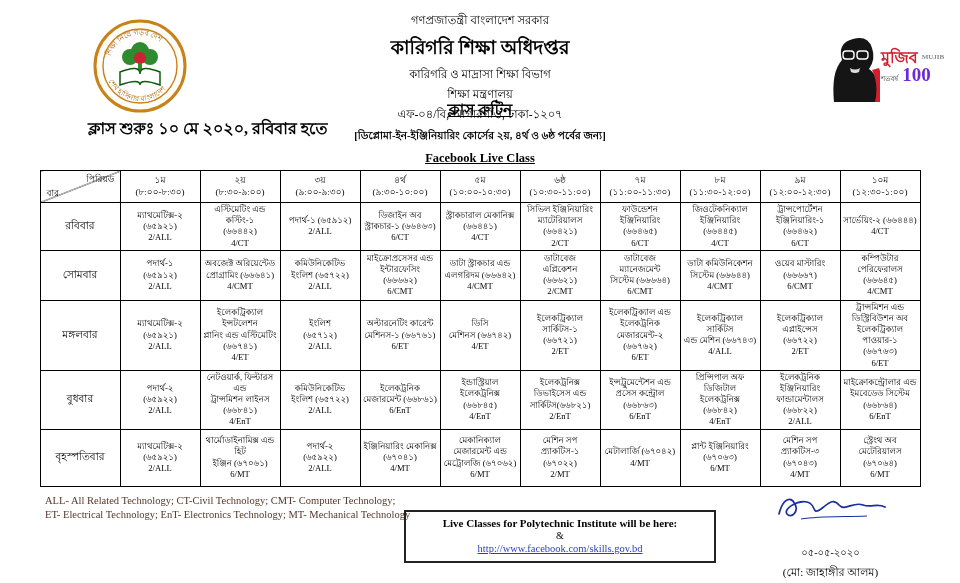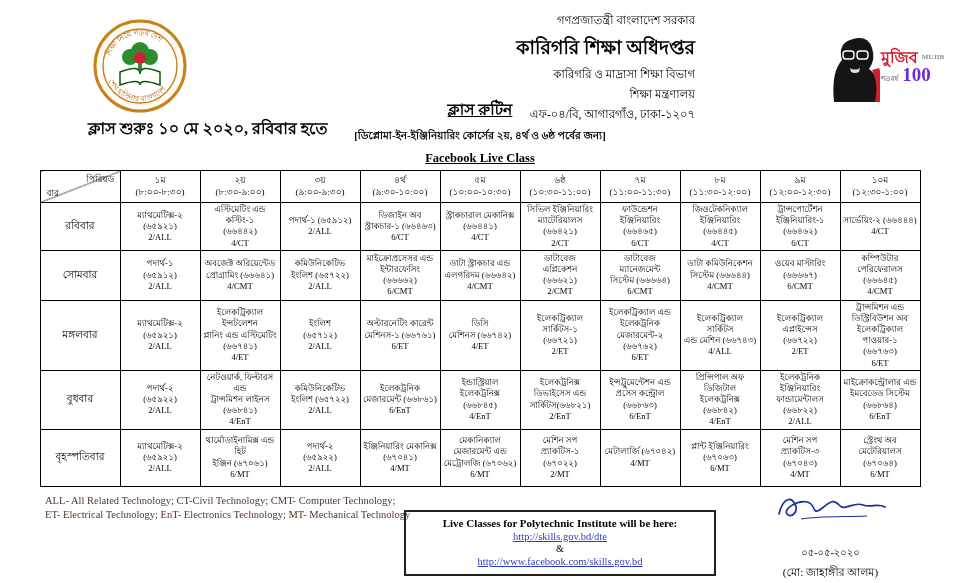--- a/index.html
+++ b/index.html
@@ -3,21 +3,21 @@
 <meta charset="utf-8">
 <style>
   * { box-sizing: border-box; margin: 0; padding: 0; }
   body { background: #e8e8e8; font-family: "Liberation Serif", serif; }
   .page {
     position: relative; width: 960px; height: 583px; background: #ffffff;
     margin: 0 auto; overflow: hidden; color: #000;
   }
   
   .header { position: relative; height: 96px; padding-top: 12px; }
-  .hdr-center { width: 430px; margin: 0 auto; text-align: right; }
+  .hdr-center { width: 430px; margin: 0 auto; text-align: center; }
   .hdr-govt { font-size: 11.5px; }
   .hdr-dir { font-size: 19px; font-weight: bold; margin-top: 2px; }
   .hdr-div, .hdr-min, .hdr-addr { font-size: 11.5px; margin-top: 1px; }
   .logo-dte { position: absolute; left: 92px; top: 18px; width: 96px; height: 96px; }
   .logo-mujib { position: absolute; right: 12px; top: 26px; width: 122px; height: 84px; }
   .mujib-words { position: absolute; left: 55px; top: 24px; line-height: 1; white-space: nowrap; }
   .mj-bn { color: #d21f2e; font-weight: bold; font-size: 16px; }
   .mj-en { color: #8a8a8a; font-size: 7px; font-weight: bold; vertical-align: 4px; }
   .mj-sub { font-size: 7px; color: #333; }
   .mj-100 { color: #6d28d9; font-size: 19px; font-weight: bold; line-height: 0.9; }
@@ -366,21 +366,20 @@
 
   <div class="footer">
 
     <div class="legend">
       <div>ALL- All Related Technology; CT-Civil Technology; CMT- Computer Technology;</div>
       <div>ET- Electrical Technology; EnT- Electronics Technology; MT- Mechanical Technology</div>
     </div>
 
     <div class="livebox">
       <div class="lb-title">Live Classes for Polytechnic Institute will be here:</div>
-      <a class="lb-link">http://skills.gov.bd/dte</a>
       <div class="lb-amp">&amp;</div>
       <a class="lb-link">http://www.facebook.com/skills.gov.bd</a>
     </div>
 
     <div class="signblock">
       <svg width="120" height="32" viewBox="0 0 120 32">
         <path d="M8 22 C12 6 20 4 24 12 C28 20 20 27 16 22 C12 17 26 8 36 10 C46 12 40 24 50 17 C58 11 62 6 68 13 C74 20 82 9 92 13 C100 16 106 11 114 15" stroke="#1b2f9e" stroke-width="1.7" fill="none" stroke-linecap="round"></path>
         <path d="M30 27 C50 24 70 25 96 24" stroke="#1b2f9e" stroke-width="1.1" fill="none"></path>
       </svg>
       <div class="s-date">০৫-০৫-২০২০</div>

